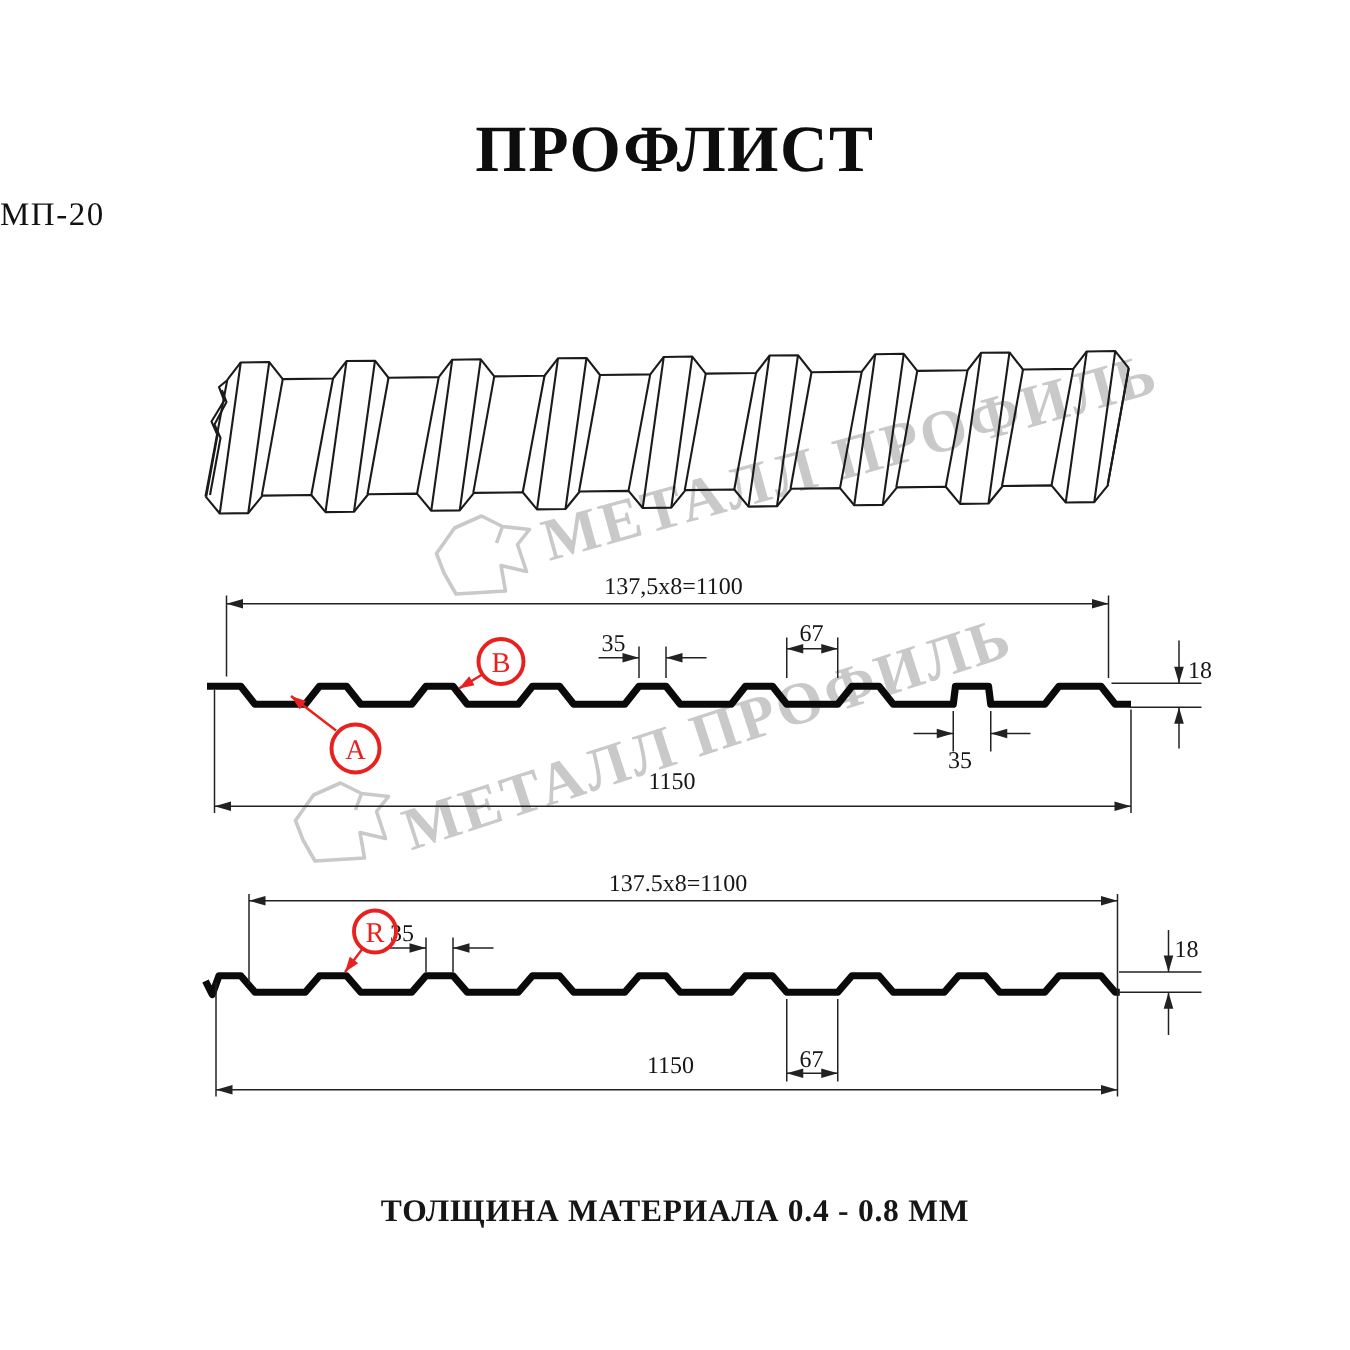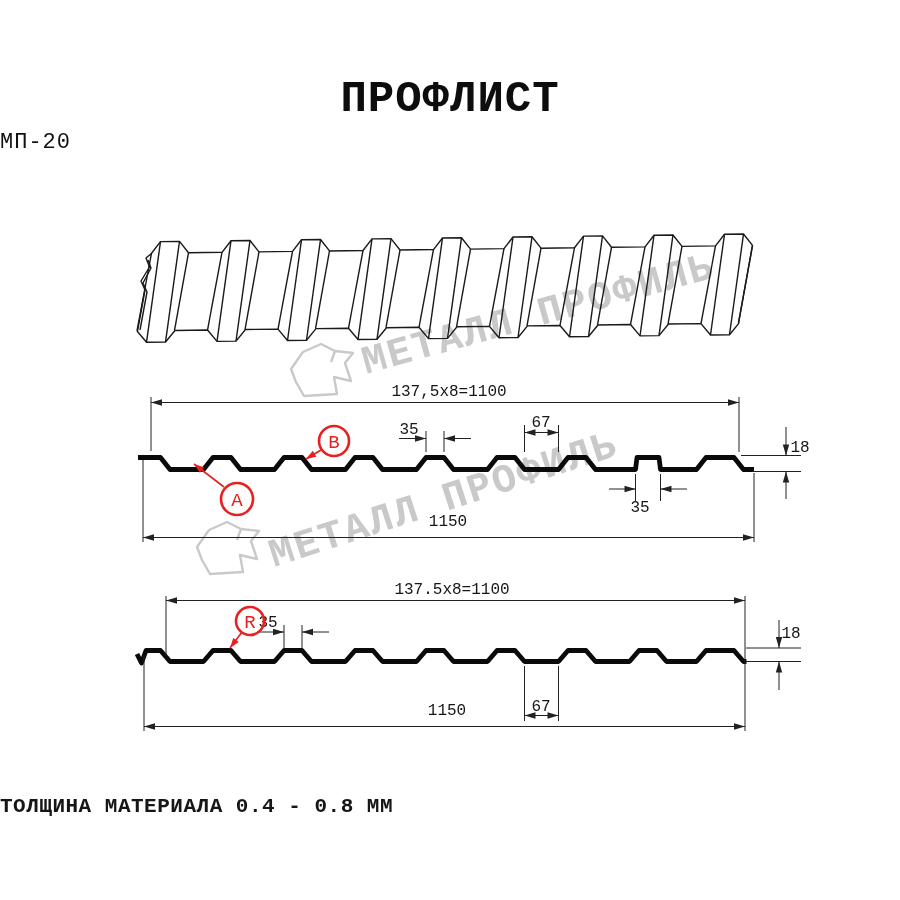--- a/index.html
+++ b/index.html
@@ -1,22 +1,22 @@
 <!DOCTYPE html>
 <html><head>
 <meta charset="utf-8">
 <style>
   html,body{margin:0;padding:0;background:#fff;}
   .page{position:relative;width:900px;height:900px;background:#fff;overflow:hidden;
-        font-family:Liberation Mono, monospace;}
+        font-family:Liberation Serif, serif;}
   .title{position:absolute;top:74px;left:0;width:900px;text-align:center;
          font-size:44px;font-weight:700;letter-spacing:1px;color:#0d0d0d;}
   .subtitle{position:absolute;top:130px;left:0;width:900px;text-align:left;
          font-size:22px;font-weight:500;letter-spacing:1px;color:#111;}
-  .footer-note{position:absolute;top:795px;left:0;width:900px;text-align:left;
+  .footer-note{position:absolute;top:795px;left:0;width:900px;text-align:center;
          font-size:21px;font-weight:600;letter-spacing:.5px;color:#161616;}
   svg{position:absolute;left:0;top:0;}
   .dim{font-size:16px;fill:#161616;}
   .marker-letter{font-size:19px;fill:#e8201e;font-weight:500;}
   .wm-text{font-size:40px;font-weight:700;letter-spacing:2px;fill:#c9c9c9;}
 </style>
 </head>
 <body>
 
 <div class="page">

